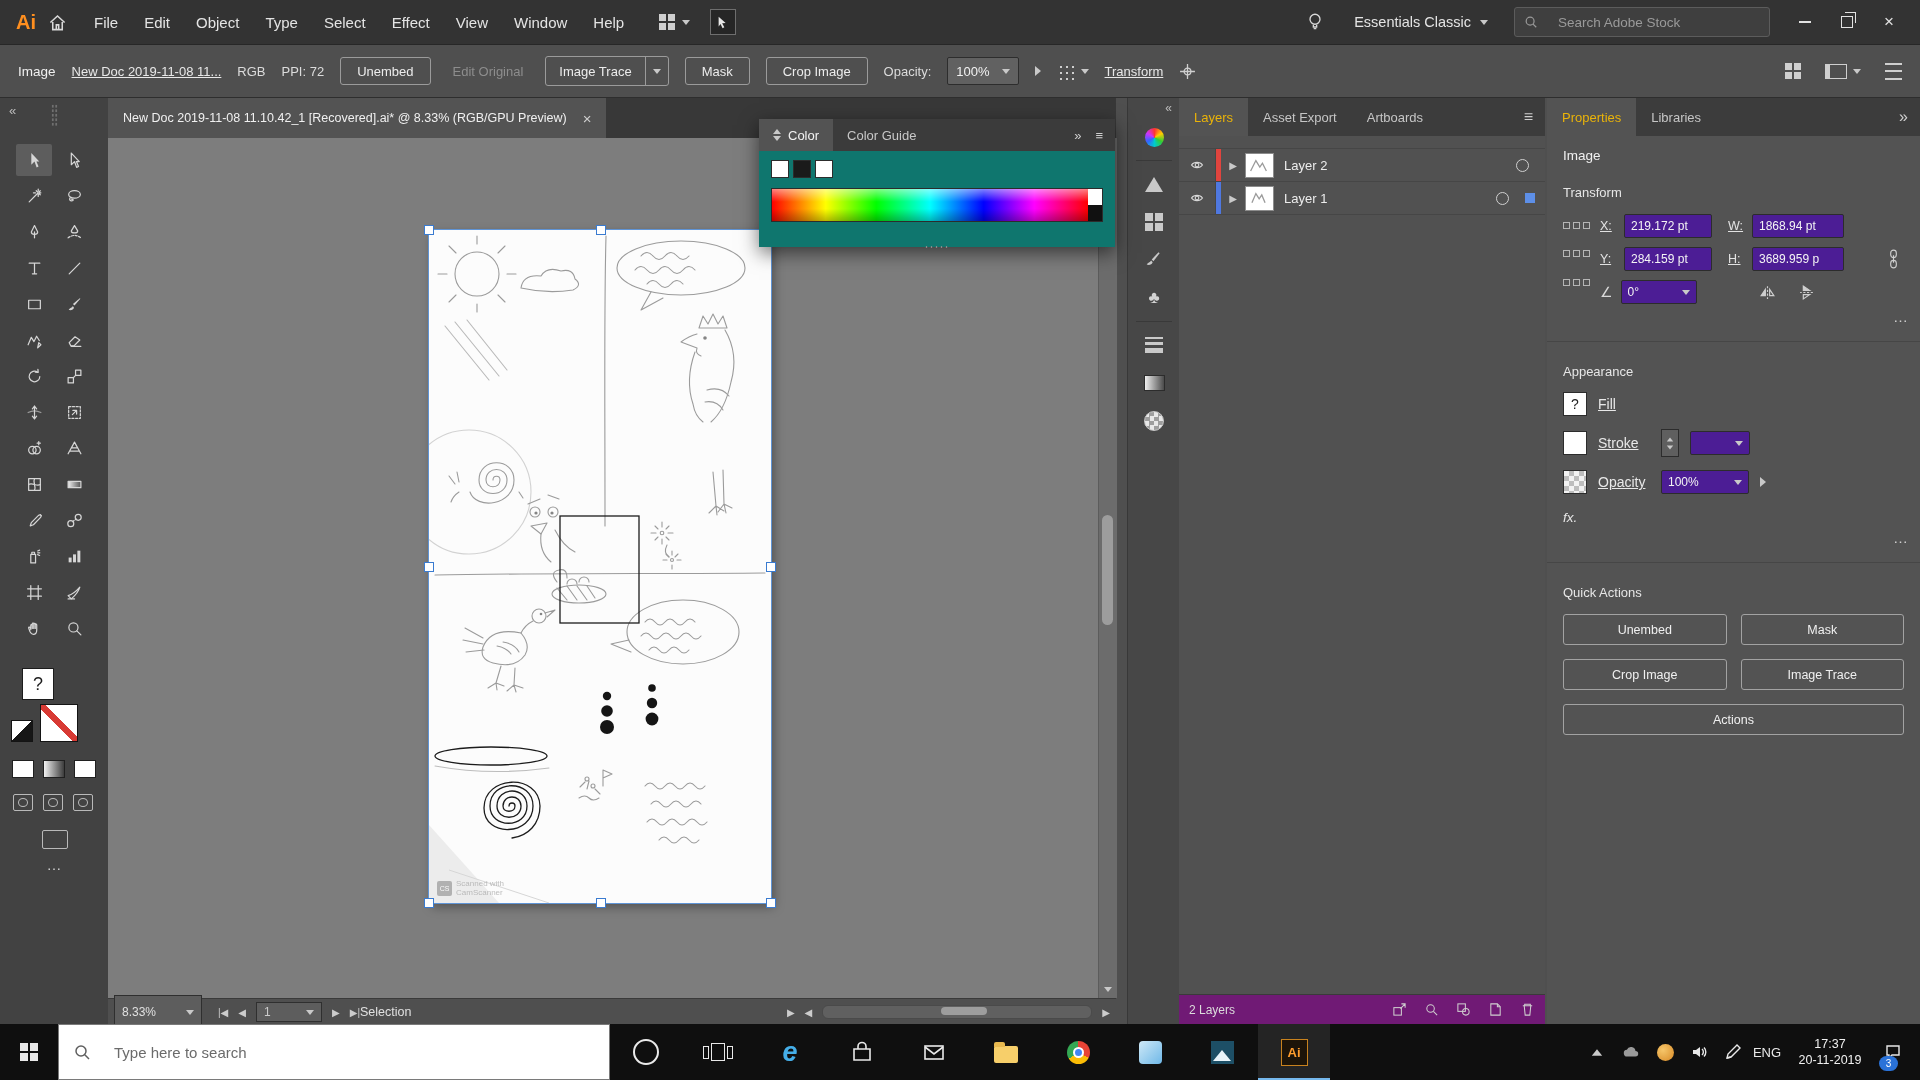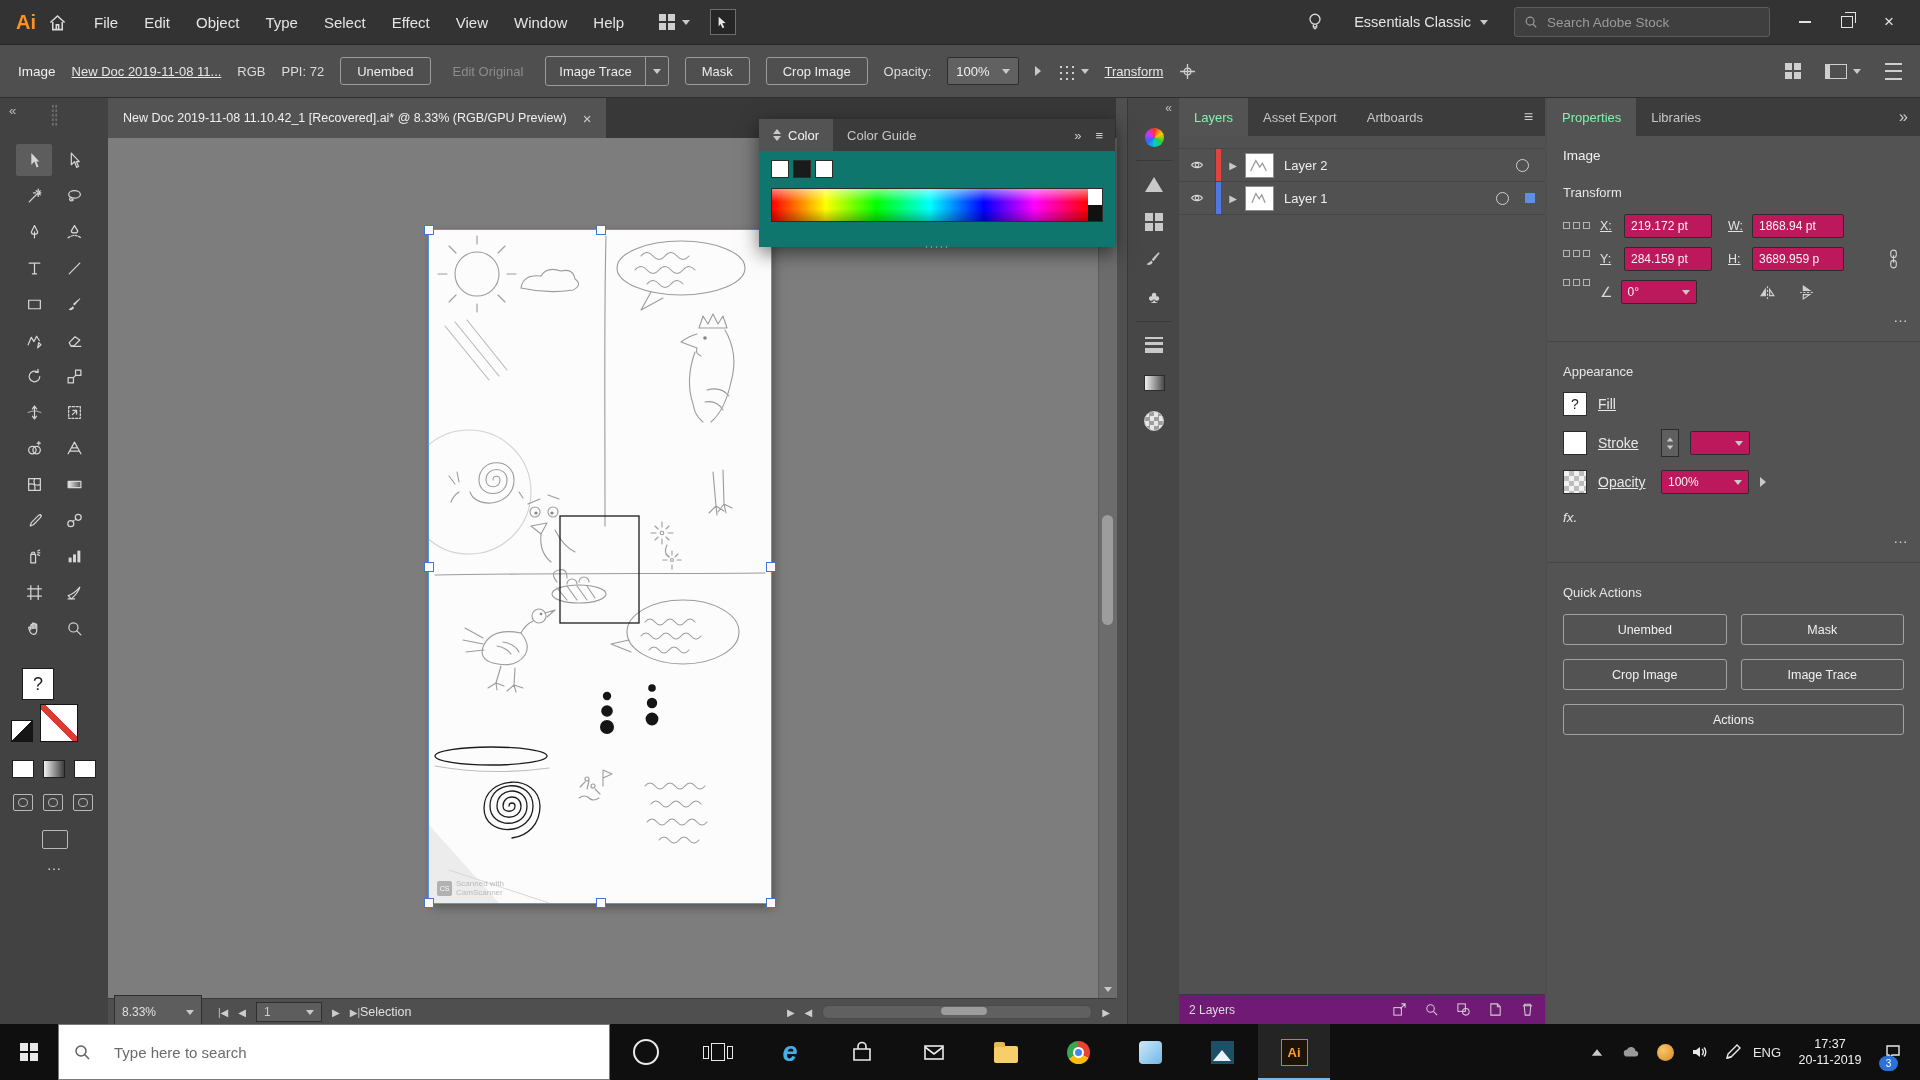--- a/index.html
+++ b/index.html
@@ -18,21 +18,21 @@
   .mb-home svg{width:19px;height:19px;stroke:#d9d9d9;fill:none;stroke-width:1.3;}
   .mb-menus{display:flex;margin-left:14px;}
   .mb-item{padding:0 13px;font-size:15px;color:#e4e4e4;cursor:default;}
   .mb-tools{display:flex;align-items:center;gap:20px;margin-left:22px;}
   .gicon{display:grid;grid-template-columns:7px 7px;grid-gap:2px;}
   .gicon i{display:block;width:7px;height:7px;background:#cfcfcf;}
   .cursorbox{width:24px;height:24px;background:#262626;border:1px solid #6e6e6e;display:flex;align-items:center;justify-content:center;}
   .mb-spacer{flex:1;}
   .bulb svg{width:18px;height:20px;stroke:#d9d9d9;fill:none;stroke-width:1.2;}
   .mb-workspace{display:flex;align-items:center;gap:9px;margin:0 26px 0 30px;font-size:14.5px;color:#e4e4e4;}
-  .mb-search{width:256px;height:30px;background:#3f3f3f;border:1px solid #5c5c5c;border-radius:3px;display:flex;align-items:center;padding:0 9px;gap:7px;box-sizing:border-box;}
+  .mb-search{width:256px;height:30px;background:#3f3f3f;border:1px solid #5c5c5c;border-radius:3px;display:flex;align-items:center;padding:0 9px;gap:18px;box-sizing:border-box;}
   .mb-search svg{width:14px;height:14px;stroke:#9a9a9a;fill:none;stroke-width:1.4;}
   .mb-search input{flex:1;background:transparent;border:none;outline:none;color:#ddd;font-size:13.5px;}
   .mb-search input::placeholder{color:#9a9a9a;}
   .win-btns{display:flex;margin-left:14px;}
   .wbtn{width:42px;height:44px;display:flex;align-items:center;justify-content:center;color:#e3e3e3;font-size:17px;}
   .minline{width:12px;height:2px;background:#e3e3e3;}
   .restorebox{width:10px;height:10px;border:1px solid #e3e3e3;position:relative;}
   .restorebox:before{content:"";position:absolute;left:3px;top:-5px;width:10px;height:10px;border:1px solid #e3e3e3;border-left:none;border-bottom:none;}
 
   
@@ -128,21 +128,21 @@
   .dc-bars{display:flex;flex-direction:column;gap:3px;width:18px;}
   .dc-bars i{display:block;background:#c9c9c9;}
   .dc-grad{width:19px;height:14px;border:1px solid #2c2c2c;background:linear-gradient(90deg,#efefef,#4a4a4a);}
   .dc-trans{width:18px;height:18px;border-radius:50%;border:1px solid #c9c9c9;background:conic-gradient(#9e9e9e 25%,#e8e8e8 0 50%,#9e9e9e 0 75%,#e8e8e8 0);background-size:9px 9px;}
   .dicon svg{width:18px;height:18px;stroke:#c9c9c9;fill:none;stroke-width:1.2;}
 
   
   #layers{position:absolute;left:1179px;top:98px;width:366px;height:926px;background:#515151;}
   .ptabs{height:38px;background:#3c3c3c;display:flex;align-items:stretch;}
   .ptab{display:flex;align-items:center;padding:0 15px;font-size:13px;color:#c6c6c6;}
-  .ptab.active{background:#535353;color:#86efac;}
+  .ptab.active{background:#535353;color:#eab308;}
   .ptabs-r{margin-left:auto;display:flex;align-items:center;gap:12px;padding-right:12px;color:#cfcfcf;}
   .lrows{margin-top:12px;}
   .lrow{height:32px;display:flex;align-items:center;border-top:1px solid #464646;border-bottom:1px solid #464646;}
   .leye{width:36px;align-self:stretch;border-right:1px solid #464646;display:flex;align-items:center;justify-content:center;}
   .leye svg{width:16px;height:12px;stroke:#d6d6d6;fill:none;stroke-width:1.1;}
   .lcolor{width:5px;align-self:stretch;}
   .lchev{width:24px;text-align:center;color:#c9c9c9;font-size:10px;}
   .lthumb{width:27px;height:23px;background:#fff;border:1px solid #8c8c8c;}
   .lname{margin-left:10px;font-size:13px;color:#ededed;}
   .ltarget{margin-left:auto;margin-right:16px;width:11px;height:11px;border:1px solid #d0d0d0;border-radius:50%;}
@@ -157,21 +157,21 @@
   .pbody{padding:12px 16px 0 16px;}
   .pcontext{font-size:13.5px;color:#f0f0f0;}
   .psection{font-size:13px;color:#e6e6e6;margin-top:22px;}
   .phr{height:1px;background:#464646;margin:16px -16px 0 -16px;}
   .tblock{display:flex;margin-top:14px;gap:10px;}
   .refgrid{display:grid;grid-template-columns:repeat(3,7px);grid-gap:3px;margin-top:8px;}
   .refgrid i{width:7px;height:7px;border:1px solid #b5b5b5;box-sizing:border-box;}
   .tfields{flex:1;}
   .trow{display:flex;align-items:center;gap:6px;margin-bottom:9px;}
   .tlabel{font-size:12.5px;color:#e2e2e2;width:18px;}
-  .pfield{height:24px;background:#be185d;border:1px solid #2c2c2c;border-radius:2px;display:flex;align-items:center;padding:0 6px;font-size:12px;color:#f4f4f4;box-sizing:border-box;}
+  .pfield{height:24px;background:#4c1d95;border:1px solid #2c2c2c;border-radius:2px;display:flex;align-items:center;padding:0 6px;font-size:12px;color:#f4f4f4;box-sizing:border-box;}
   .pf-x{width:88px;margin-right:10px;}
   .pf-w{width:92px;}
   .chaincol{width:22px;display:flex;align-items:center;justify-content:center;}
   .chaincol svg{width:15px;height:22px;stroke:#cfcfcf;fill:none;stroke-width:1.2;}
   .arow{display:flex;align-items:center;gap:8px;margin-top:2px;}
   .angle-g{font-size:14px;color:#d9d9d9;}
   .pf-angle{width:76px;justify-content:space-between;}
   .fliks{margin-left:54px;display:flex;gap:22px;}
   .fliks svg{width:17px;height:17px;stroke:#cfcfcf;fill:#cfcfcf00;stroke-width:1.1;}
   .pmore{text-align:right;color:#cfcfcf;font-size:15px;margin-top:4px;margin-right:-4px;}

